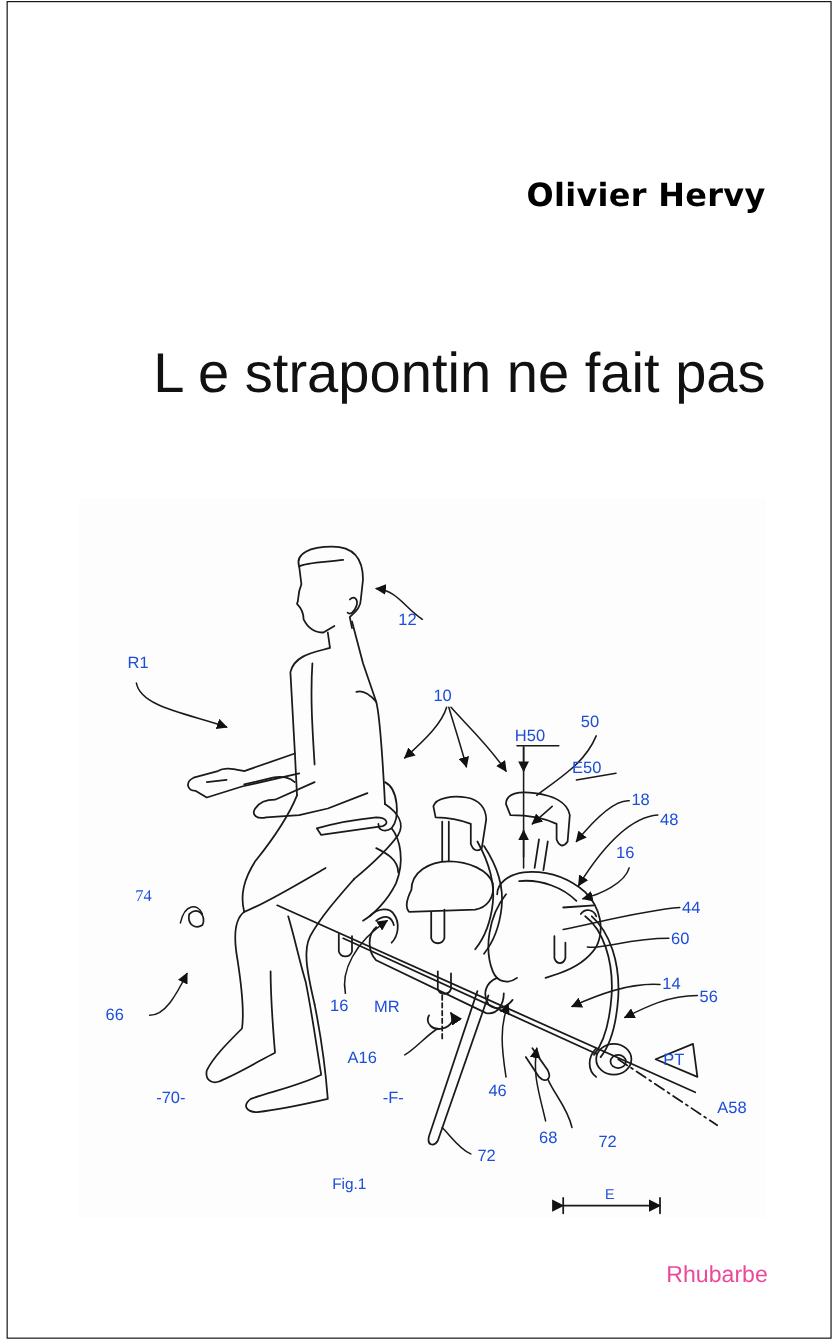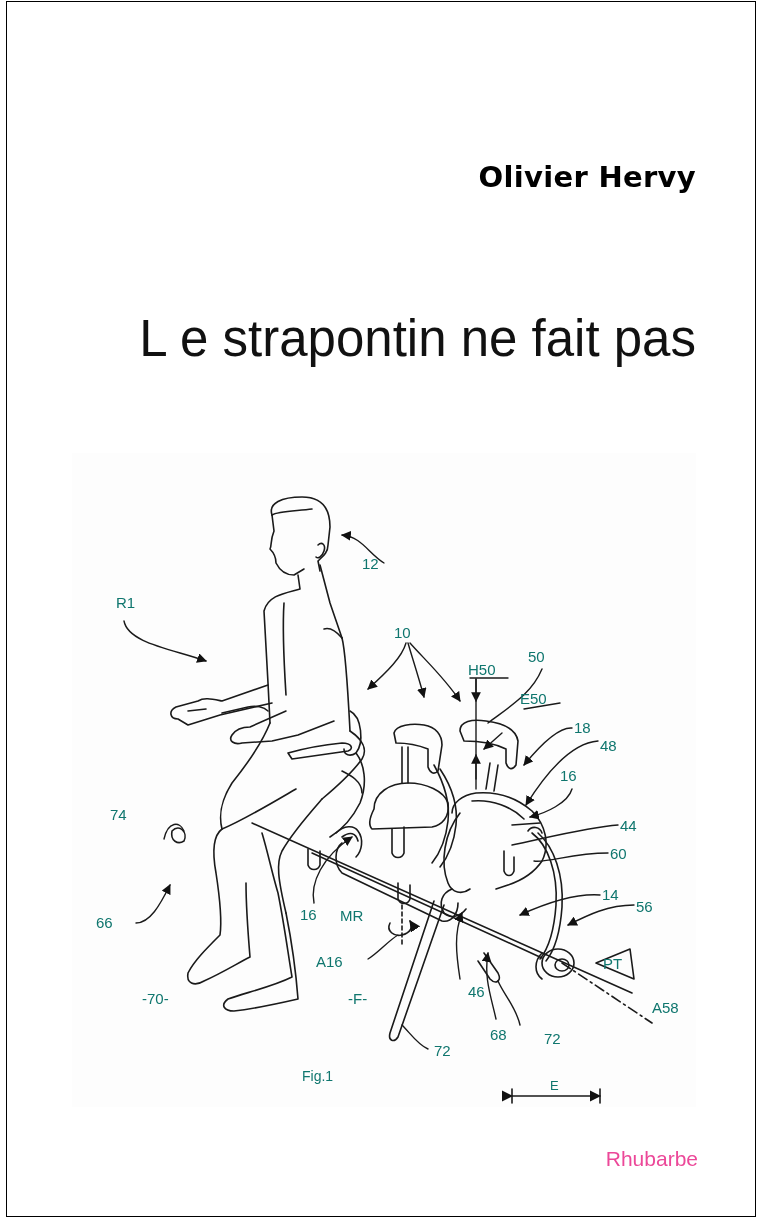--- a/index.html
+++ b/index.html
@@ -18,21 +18,21 @@
     font-family: "Liberation Sans", sans-serif; font-size: 51px; line-height: 57px; color: #111;
   }
   .title div { white-space: nowrap; }
   .illustration {
     position: absolute; left: 72px; top: 453px; width: 624px; height: 654px;
     background: #fdfdfd;
   }
   .illustration svg { position: absolute; left: 0; top: 0; }
   .lbl {
     position: absolute; font-family: "Liberation Sans", sans-serif; font-size: 15px;
-    color: #0f766e; white-space: nowrap; line-height: 16px;
+    color: #1d4ed8; white-space: nowrap; line-height: 16px;
   }
   .fig-label { font-size: 14px; }
   .publisher {
     position: absolute; right: 62px; top: 1147px;
     font-family: Liberation Sans, sans-serif; font-size: 21px; color: #ec4899;
   }
 </style>
 </head>
 <body>
 
@@ -183,29 +183,29 @@
   <span class="lbl" style="left:44px;top:142px;">R1</span>
   <span class="lbl" style="left:322px;top:172px;">10</span>
   <span class="lbl" style="left:396px;top:209px;">H50</span>
   <span class="lbl" style="left:456px;top:196px;">50</span>
   <span class="lbl" style="left:448px;top:238px;text-align:right;">E50</span>
   <span class="lbl" style="left:502px;top:267px;">18</span>
   <span class="lbl" style="left:528px;top:285px;">48</span>
   <span class="lbl" style="left:488px;top:315px;">16</span>
   <span class="lbl" style="left:548px;top:365px;">44</span>
   <span class="lbl" style="left:538px;top:393px;">60</span>
-  <span class="lbl" style="left:38px;top:354px;">74</span>
+  <span class="lbl" style="left:51px;top:354px;font-family:Liberation Serif, serif;">74</span>
   <span class="lbl" style="left:530px;top:434px;">14</span>
   <span class="lbl" style="left:564px;top:446px;">56</span>
   <span class="lbl" style="left:24px;top:462px;">66</span>
   <span class="lbl" style="left:228px;top:454px;">16</span>
   <span class="lbl" style="left:268px;top:455px;">MR</span>
   <span class="lbl" style="left:531px;top:503px;">PT</span>
   <span class="lbl" style="left:244px;top:501px;">A16</span>
-  <span class="lbl" style="left:396px;top:531px;">46</span>
+  <span class="lbl" style="left:372px;top:531px;">46</span>
   <span class="lbl" style="left:580px;top:547px;">A58</span>
   <span class="lbl" style="left:70px;top:538px;">-70-</span>
   <span class="lbl" style="left:276px;top:538px;">-F-</span>
   <span class="lbl" style="left:418px;top:574px;">68</span>
   <span class="lbl" style="left:472px;top:578px;">72</span>
   <span class="lbl" style="left:362px;top:590px;">72</span>
   <span class="lbl fig-label" style="left:230px;top:615px;">Fig.1</span>
   <span class="lbl" style="left:478px;top:625px;font-size:13px;">E</span>
 </div>
 

